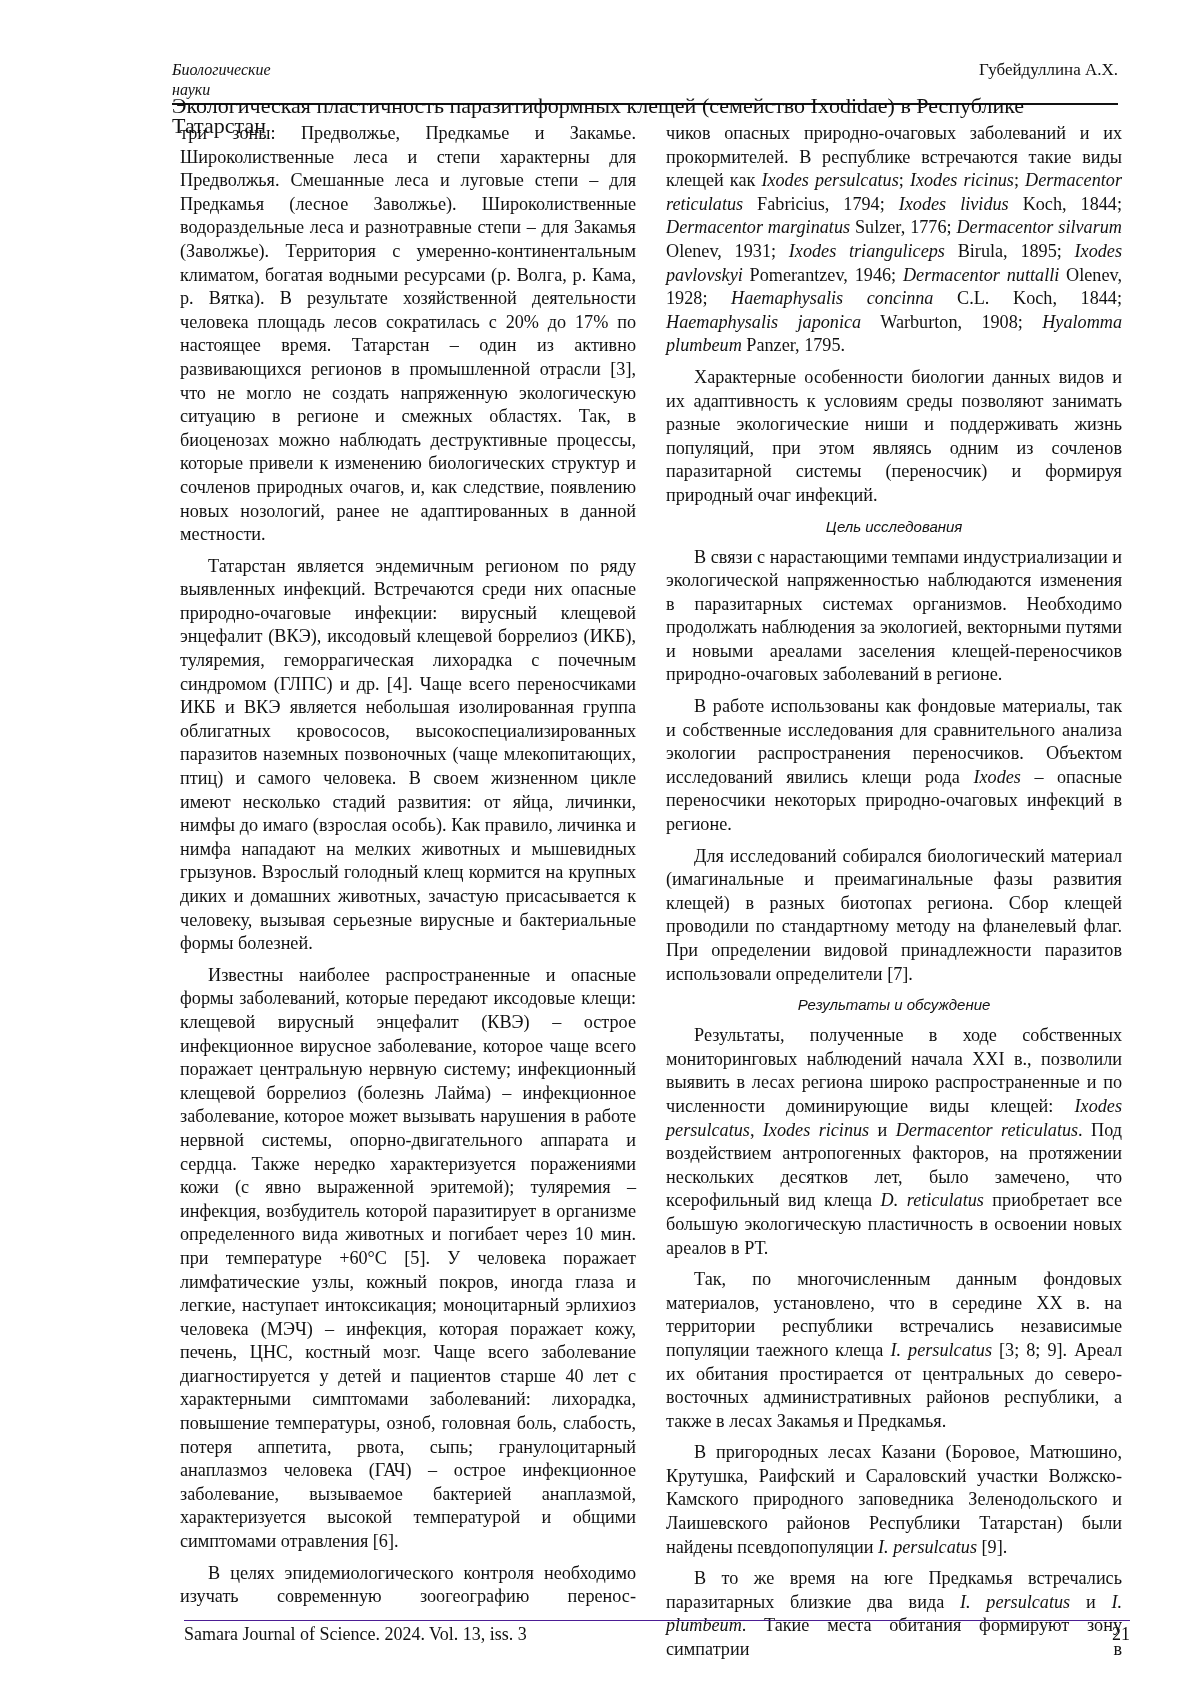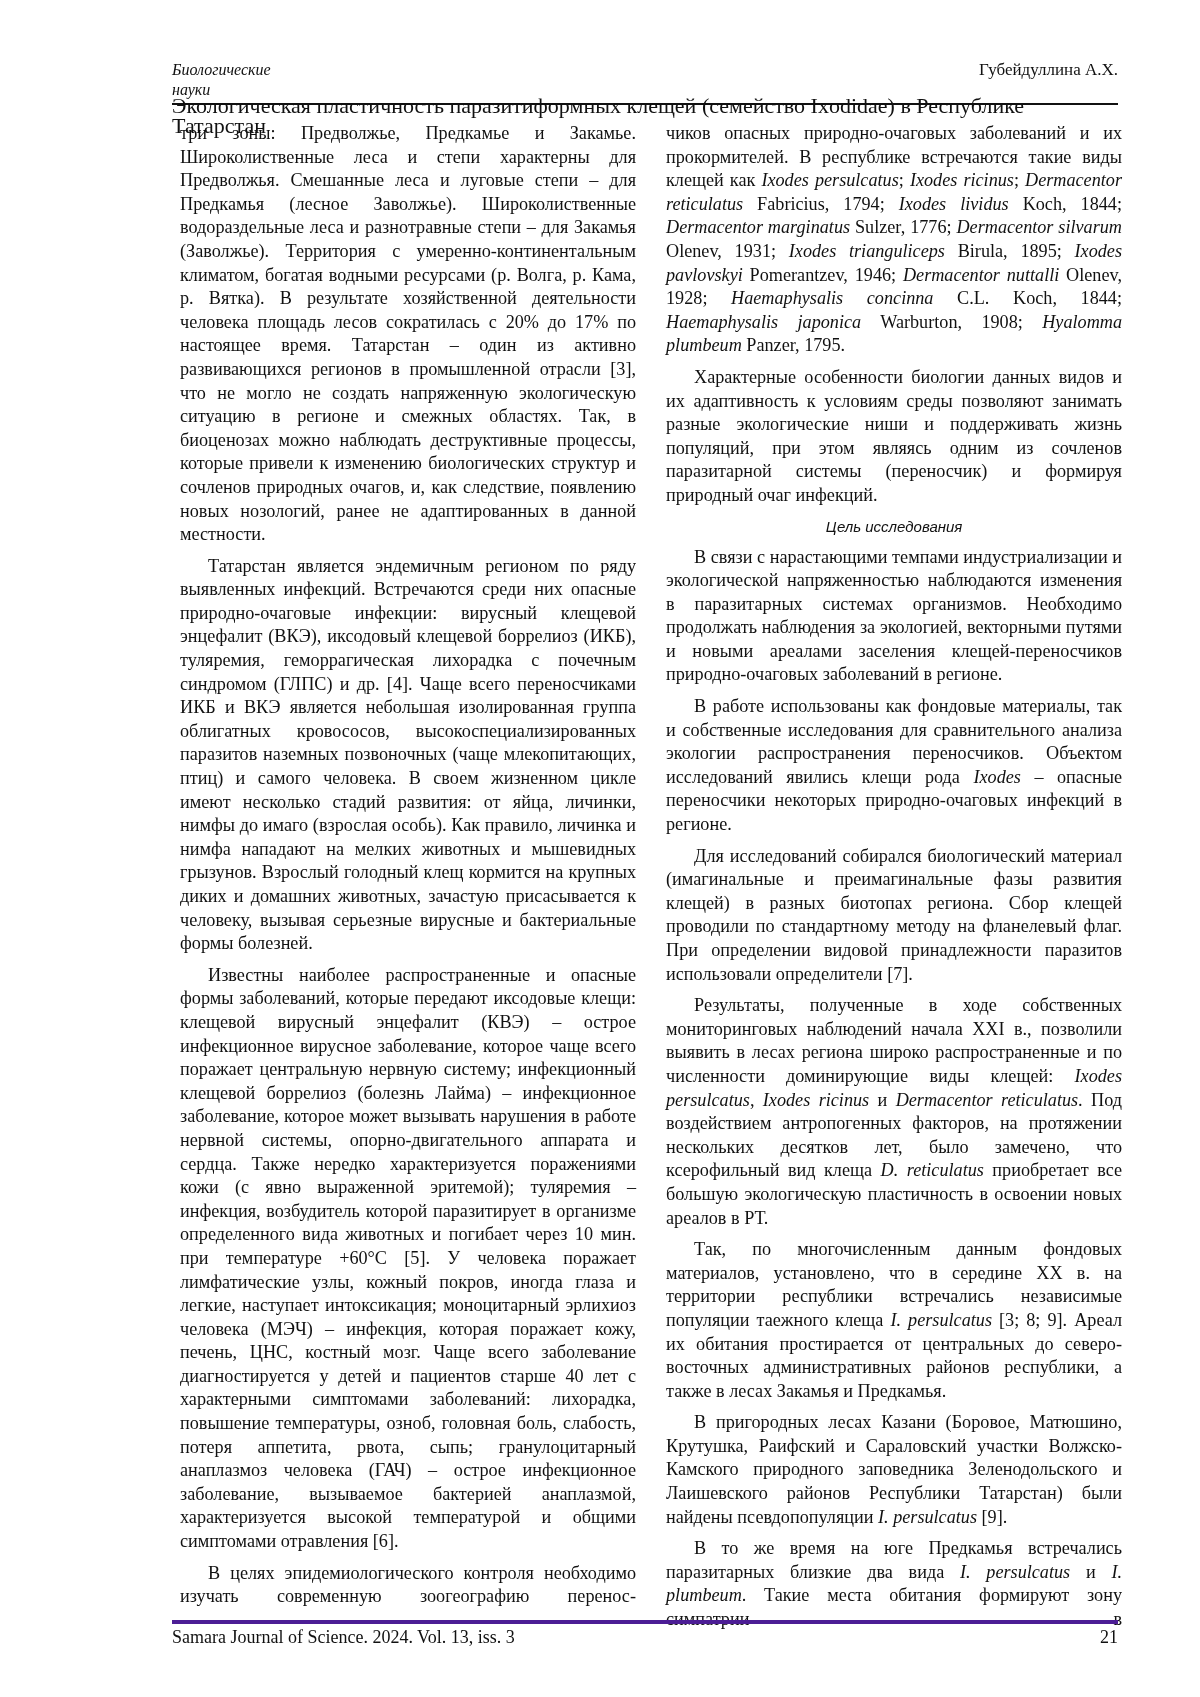--- a/index.html
+++ b/index.html
@@ -12,21 +12,21 @@
   .hdr-title { position: absolute; right: 0; top: 38px; font-size: 22px; line-height: 20px; }
   .cols { position: absolute; top: 56px; left: 0; width: 946px; height: 1558px; }
   .col { position: absolute; top: 0; width: 472px; font-size: 18.2px; line-height: 23.6px; text-align: justify; }
   .col.left { left: 0; }
   .col.right { left: 486px; }
   .col p { margin: 8px; text-indent: 0; }
   .col p.ind { text-indent: 28px; }
   .col h3 { margin: 2px 0 0 0; font-family: Liberation Sans, sans-serif; font-style: italic; font-weight: normal;
             font-size: 15px; line-height: 22px; text-align: center; }
   i { font-style: italic; }
-  .ftr { position: absolute; left: 172px; top: 1620px; width: 946px; border-top: 4px solid #4c1d95; height: 30px; }
+  .ftr { position: absolute; left: 184px; top: 1620px; width: 946px; border-top: 1px solid #4c1d95; height: 30px; }
   .ftr-journal { position: absolute; left: 0; top: 2px; font-size: 18px; line-height: 22px; }
   .ftr-page { position: absolute; right: 0; top: 2px; font-size: 18px; line-height: 22px; }
 </style>
 </head>
 <body>
 
 <div class="page">
   <div class="hdr">
     <div class="hdr-sec">
       <div>Биологические</div>
@@ -44,20 +44,21 @@
       <p class="ind" style="text-align-last: justify;">В целях эпидемиологического контроля необходимо изучать современную зоогеографию перенос-</p>
     </div>
 
     <div class="col right">
       <p><span>чиков опасных природно-очаговых заболеваний и их прокормителей. В республике встречаются такие виды клещей как </span><span id="species-list"><i>Ixodes persulcatus</i>; <i>Ixodes ricinus</i>; <i>Dermacentor reticulatus</i><span> Fabricius, 1794</span>; <i>Ixodes lividus</i><span> Koch, 1844</span>; <i>Dermacentor marginatus</i><span> Sulzer, 1776</span>; <i>Dermacentor silvarum</i><span> Olenev, 1931</span>; <i>Ixodes trianguliceps</i><span> Birula, 1895</span>; <i>Ixodes pavlovskyi</i><span> Pomerantzev, 1946</span>; <i>Dermacentor nuttalli</i><span> Olenev, 1928</span>; <i>Haemaphysalis concinna</i><span> C.L. Koch, 1844</span>; <i>Haemaphysalis japonica</i><span> Warburton, 1908</span>; <i>Hyalomma plumbeum</i><span> Panzer, 1795</span>.</span></p>
       <p class="ind">Характерные особенности биологии данных видов и их адаптивность к условиям среды позволяют занимать разные экологические ниши и поддерживать жизнь популяций, при этом являясь одним из сочленов паразитарной системы (переносчик) и формируя природный очаг инфекций.</p>
       <h3>Цель исследования</h3>
       <p class="ind">В связи с нарастающими темпами индустриализации и экологической напряженностью наблюдаются изменения в паразитарных системах организмов. Необходимо продолжать наблюдения за экологией, векторными путями и новыми ареалами заселения клещей-переносчиков природно-очаговых заболеваний в регионе.</p>
       <p class="ind"><span>В работе использованы как фондовые материалы, так и собственные исследования для сравнительного анализа экологии распространения переносчиков. Объектом исследований явились клещи рода </span><i>Ixodes</i><span> – опасные переносчики некоторых природно-очаговых инфекций в регионе.</span></p>
       <p class="ind">Для исследований собирался биологический материал (имагинальные и преимагинальные фазы развития клещей) в разных биотопах региона. Сбор клещей проводили по стандартному методу на фланелевый флаг. При определении видовой принадлежности паразитов использовали определители [7].</p>
+      <h3>Результаты и обсуждение</h3>
       <p class="ind"><span>Результаты, полученные в ходе собственных мониторинговых наблюдений начала XXI в., позволили выявить в лесах региона широко распространенные и по численности доминирующие виды клещей: </span><i>Ixodes persulcatus</i>, <i>Ixodes ricinus</i><span> и </span><i>Dermacentor reticulatus</i><span>. Под воздействием антропогенных факторов, на протяжении нескольких десятков лет, было замечено, что ксерофильный вид клеща </span><i>D. reticulatus</i><span> приобретает все большую экологическую пластичность в освоении новых ареалов в РТ.</span></p>
       <p class="ind"><span>Так, по многочисленным данным фондовых материалов, установлено, что в середине XX в. на территории республики встречались независимые популяции таежного клеща </span><i>I. persulcatus</i><span> [3; 8; 9]. Ареал их обитания простирается от центральных до северо-восточных административных районов республики, а также в лесах Закамья и Предкамья.</span></p>
       <p class="ind"><span>В пригородных лесах Казани (Боровое, Матюшино, Крутушка, Раифский и Сараловский участки Волжско-Камского природного заповедника Зеленодольского и Лаишевского районов Республики Татарстан) были найдены псевдопопуляции </span><i>I. persulcatus</i><span> [9].</span></p>
       <p class="ind" style="text-align-last: justify;"><span>В то же время на юге Предкамья встречались паразитарных близкие два вида </span><i>I. persulcatus</i><span> и </span><i>I. plumbeum</i><span>. Такие места обитания формируют зону симпатрии в</span></p>
     </div>
   </div>
 </div>
 
 <div class="ftr">
   <div class="ftr-journal">Samara Journal of Science. 2024. Vol. 13, iss. 3</div>

